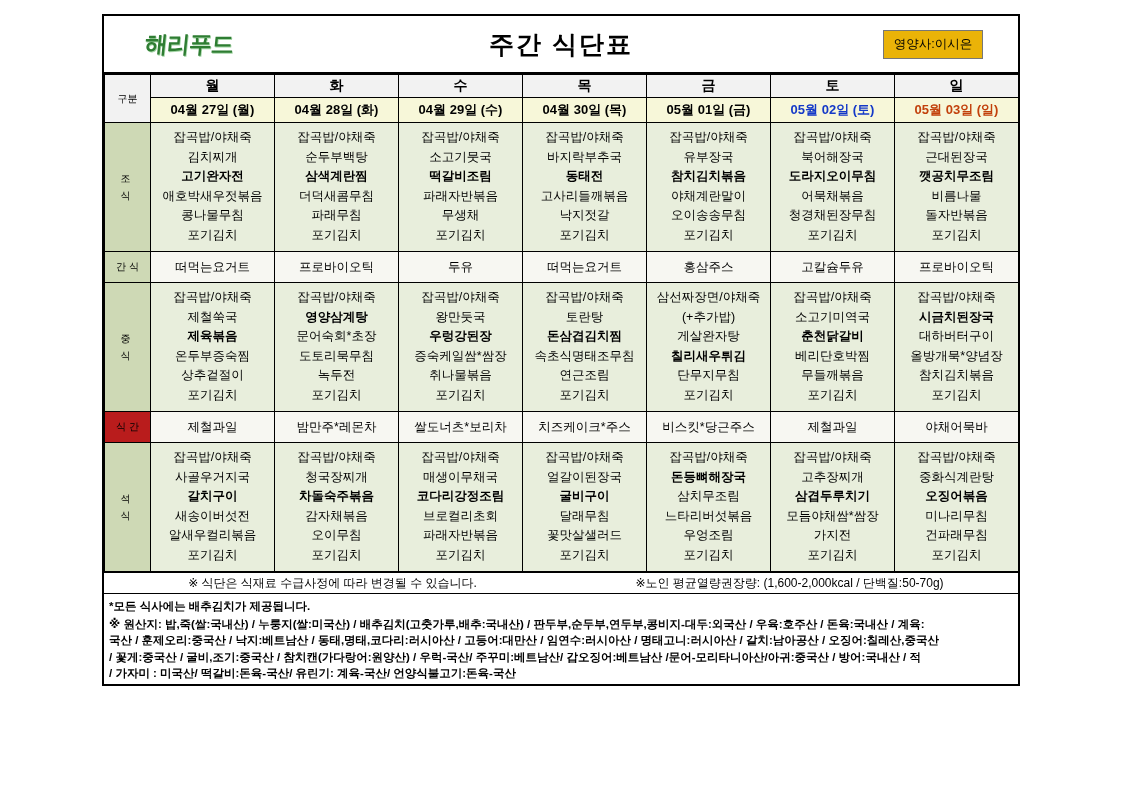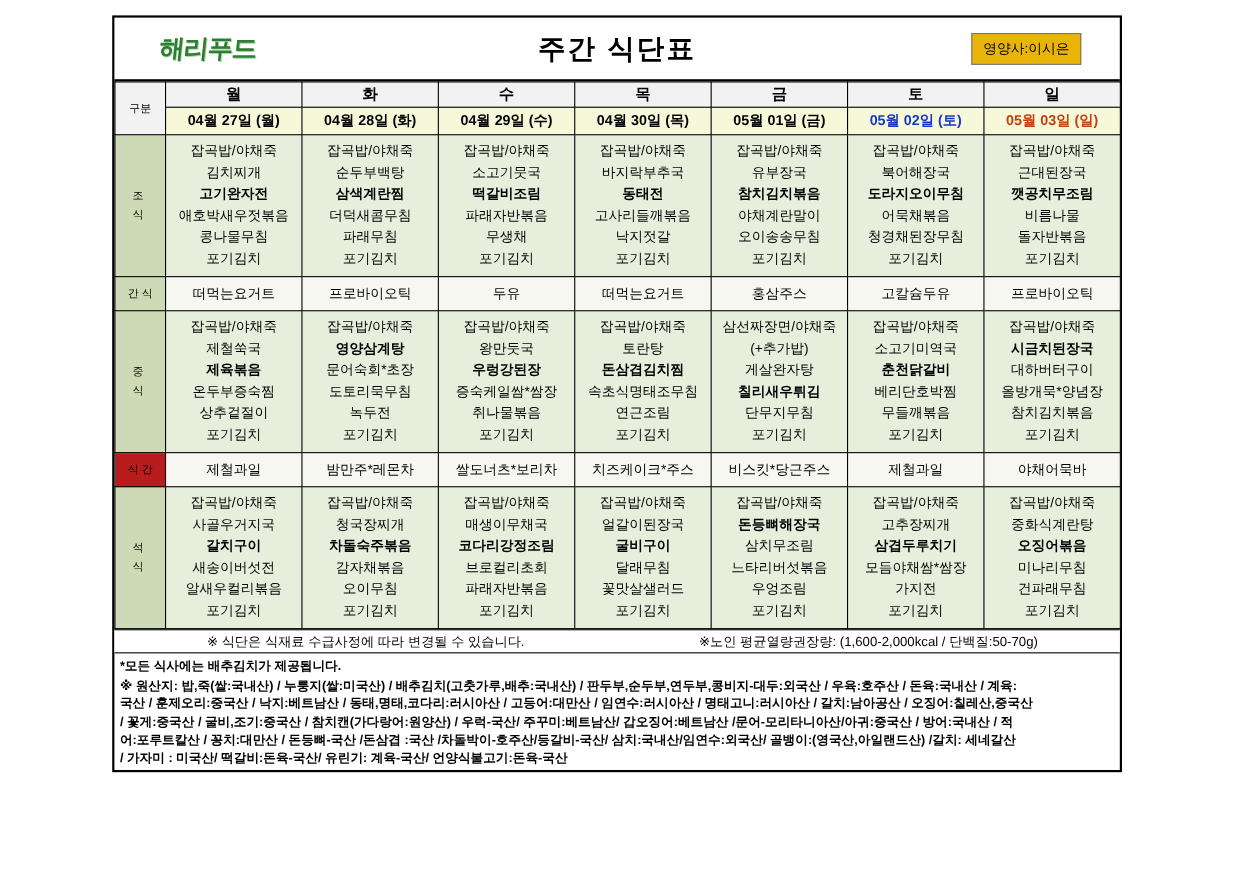--- a/index.html
+++ b/index.html
@@ -316,18 +316,17 @@
     <div class="noteline">
       <div class="n1">※ 식단은 식재료 수급사정에 따라 변경될 수 있습니다.</div>
       <div class="n2">※노인 평균열량권장량: (1,600-2,000kcal / 단백질:50-70g)</div>
     </div>
 
     <div class="origin">
       <div class="first">*모든 식사에는 배추김치가 제공됩니다.</div>
       <div>※ 원산지: 밥,죽(쌀:국내산) / 누룽지(쌀:미국산) / 배추김치(고춧가루,배추:국내산) / 판두부,순두부,연두부,콩비지-대두:외국산 / 우육:호주산 / 돈육:국내산 / 계육:</div>
       <div>국산 / 훈제오리:중국산 / 낙지:베트남산 / 동태,명태,코다리:러시아산 / 고등어:대만산 / 임연수:러시아산 / 명태고니:러시아산 / 갈치:남아공산 / 오징어:칠레산,중국산</div>
       <div>/ 꽃게:중국산 / 굴비,조기:중국산 / 참치캔(가다랑어:원양산) / 우럭-국산/ 주꾸미:베트남산/ 갑오징어:베트남산 /문어-모리타니아산/아귀:중국산 / 방어:국내산 / 적</div>
-      <div>어:포루트칼산 / 꽁치:대만산 / 돈등뼈-국산 /돈삼겹 :국산 /차돌박이-호주산/등갈비-국산/ 삼치:국내산/임연수:외국산/ 골뱅이:(영국산,아일랜드산) /갈치: 세네갈산</div>
       <div>/ 가자미 : 미국산/ 떡갈비:돈육-국산/ 유린기: 계육-국산/ 언양식불고기:돈육-국산</div>
     </div>
 
   </div>
 </div>
 
 </body></html>

